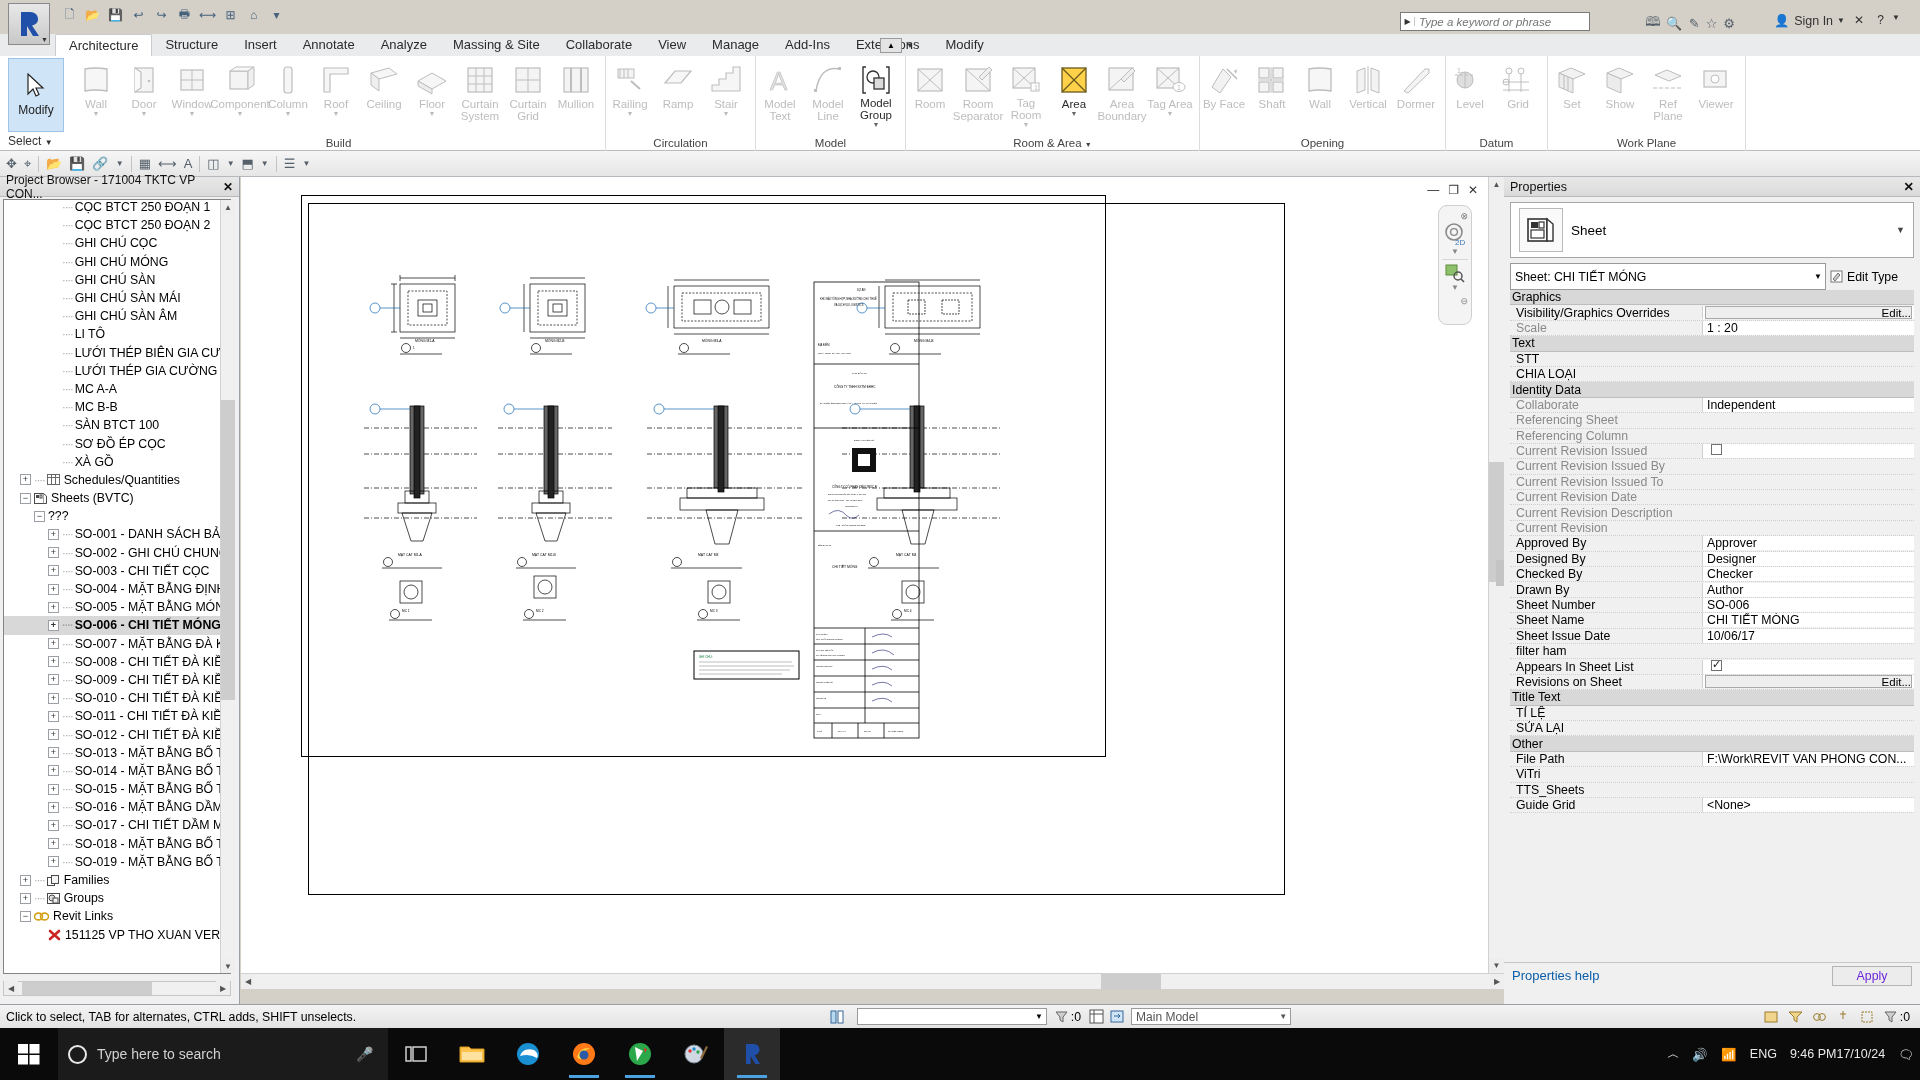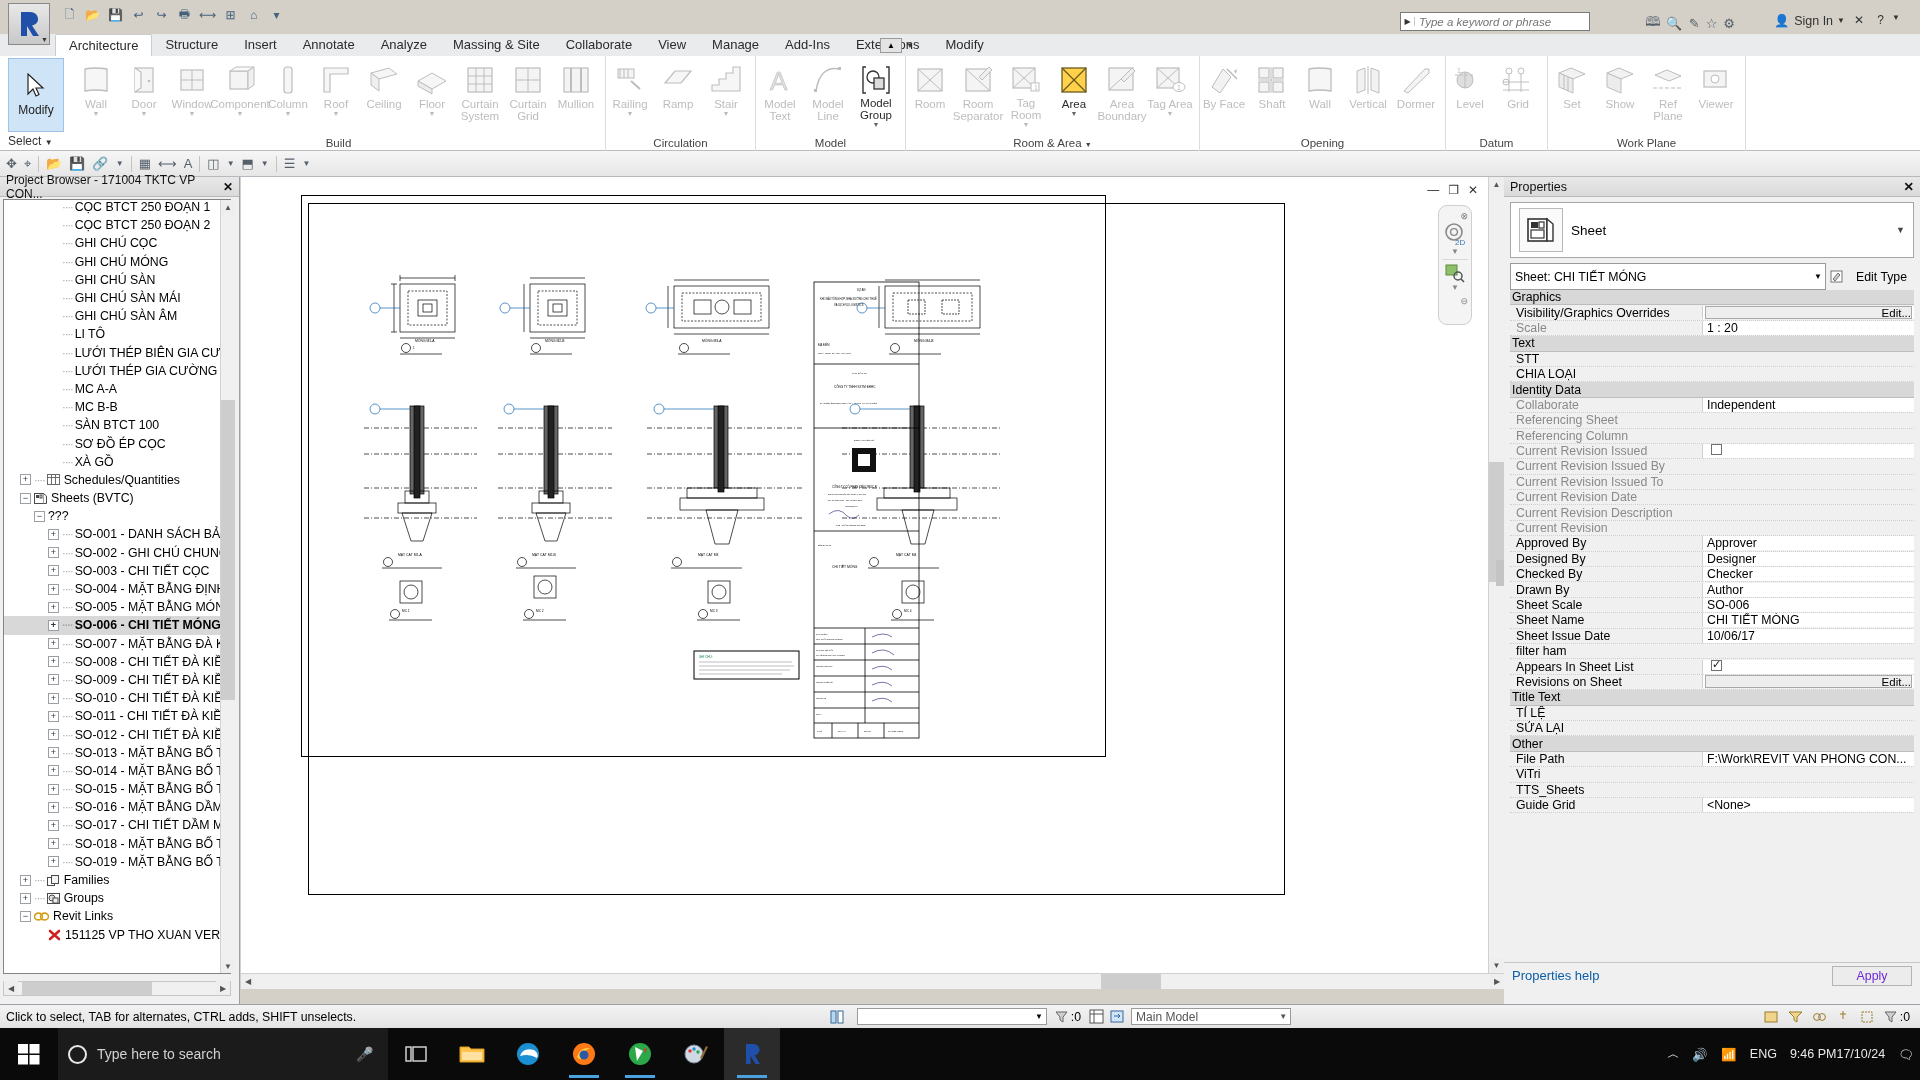--- a/index.html
+++ b/index.html
@@ -106,21 +106,21 @@
     display:flex; align-items:center; padding-left:8px; position:relative;}
   .typesel .thumb { width:44px; height:44px; border:1px solid #b9b9b9; background:#fafafa;
     display:flex; align-items:center; justify-content:center;}
   .typesel .nm { margin-left:8px; font-size:13.5px;}
   .typesel .cv { position:absolute; right:8px; font-size:9px; color:#444;}
   .instrow { margin:5px 6px 0 6px; height:27px; display:flex; }
   .instrow .combo { flex:1; background:#fff; border:1px solid #9a9a9a; font-size:12.3px;
     display:flex; align-items:center; padding-left:4px; }
   .instrow .combo .cv { margin-left:auto; margin-right:3px; font-size:8px;}
   .instrow .edit { width:84px; margin-left:4px; font-size:12.3px; display:flex; align-items:center;
-    gap:13px; }
+    gap:4px; }
   .ptable { position:absolute; left:6px; top:113px; width:404px; }
   .prow { height:15.4px; display:flex; font-size:12.3px; align-items:center;
     border-bottom:1px dotted #cfcfcf;}
   .prow.grp { background:#d8d8d8; font-weight:normal; border-bottom:1px solid #bdbdbd;}
   .prow .k { width:192px; padding-left:6px; white-space:nowrap; overflow:hidden; }
   .prow.grp .k { padding-left:2px; }
   .prow .v { flex:1; padding-left:4px; background:#fff; border-left:1px solid #cfcfcf;
     white-space:nowrap; overflow:hidden;}
   .prow.grp .v { background:transparent; border-left:none; }
   .prow.dim .k { color:#8a8a8a; }
@@ -1300,21 +1300,21 @@
       </div>
       <div class="prow">
         <span class="k">Checked By</span>
         <span class="v">Checker</span>
       </div>
       <div class="prow">
         <span class="k">Drawn By</span>
         <span class="v">Author</span>
       </div>
       <div class="prow">
-        <span class="k">Sheet Scale</span>
+        <span class="k">Sheet Number</span>
         <span class="v">SO-006</span>
       </div>
       <div class="prow">
         <span class="k">Sheet Name</span>
         <span class="v">CHI TIẾT MÓNG</span>
       </div>
       <div class="prow">
         <span class="k">Sheet Issue Date</span>
         <span class="v">10/06/17</span>
       </div>

